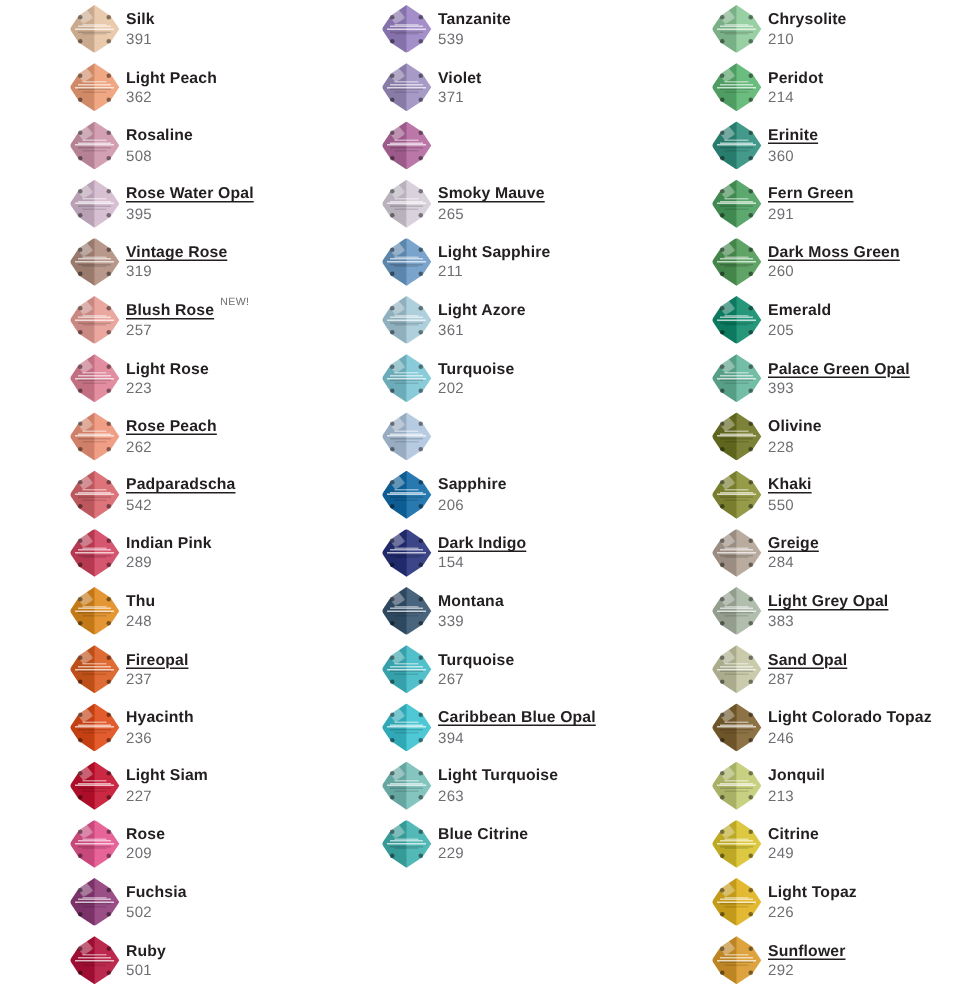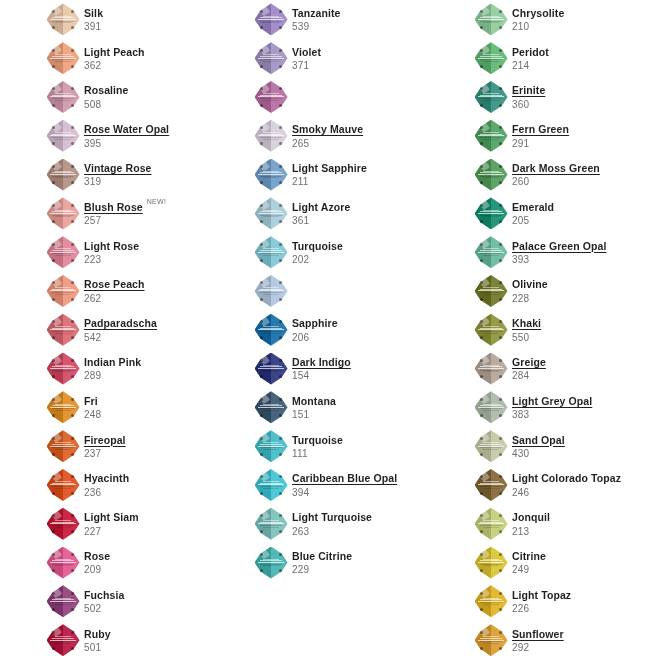--- a/index.html
+++ b/index.html
@@ -434,21 +434,21 @@
               <i></i>
             </div>
             <div class="dot d1"></div>
             <div class="dot d2"></div>
             <div class="dot d3"></div>
             <div class="dot d4"></div>
           </div>
         </div>
         <div class="labels">
           <div class="name-line">
-            <span class="cname">Fri</span>
+            <span class="cname">Thu</span>
           </div>
           <div class="cnum">248</div>
         </div>
       </div>
       <div class="swatch-row">
         <div class="bead-wrap">
           <div class="bead">
             <div class="body" style="background: rgb(218, 91, 28);"></div>
             <div class="shadeL"></div>
             <div class="shadeR"></div>
@@ -885,21 +885,21 @@
             <div class="dot d1"></div>
             <div class="dot d2"></div>
             <div class="dot d3"></div>
             <div class="dot d4"></div>
           </div>
         </div>
         <div class="labels">
           <div class="name-line">
             <span class="cname">Montana</span>
           </div>
-          <div class="cnum">151</div>
+          <div class="cnum">339</div>
         </div>
       </div>
       <div class="swatch-row">
         <div class="bead-wrap">
           <div class="bead">
             <div class="body" style="background: rgb(63, 185, 196);"></div>
             <div class="shadeL"></div>
             <div class="shadeR"></div>
             <div class="hilite"></div>
             <div class="girdle">
@@ -912,21 +912,21 @@
             <div class="dot d1"></div>
             <div class="dot d2"></div>
             <div class="dot d3"></div>
             <div class="dot d4"></div>
           </div>
         </div>
         <div class="labels">
           <div class="name-line">
             <span class="cname">Turquoise</span>
           </div>
-          <div class="cnum">111</div>
+          <div class="cnum">267</div>
         </div>
       </div>
       <div class="swatch-row">
         <div class="bead-wrap">
           <div class="bead">
             <div class="body" style="background: rgb(57, 194, 208);"></div>
             <div class="shadeL"></div>
             <div class="shadeR"></div>
             <div class="hilite"></div>
             <div class="girdle">
@@ -1319,21 +1319,21 @@
             <div class="dot d1"></div>
             <div class="dot d2"></div>
             <div class="dot d3"></div>
             <div class="dot d4"></div>
           </div>
         </div>
         <div class="labels">
           <div class="name-line">
             <span class="cname underlined">Sand Opal</span>
           </div>
-          <div class="cnum">430</div>
+          <div class="cnum">287</div>
         </div>
       </div>
       <div class="swatch-row">
         <div class="bead-wrap">
           <div class="bead">
             <div class="body" style="background: rgb(127, 98, 48);"></div>
             <div class="shadeL"></div>
             <div class="shadeR"></div>
             <div class="hilite"></div>
             <div class="girdle">

